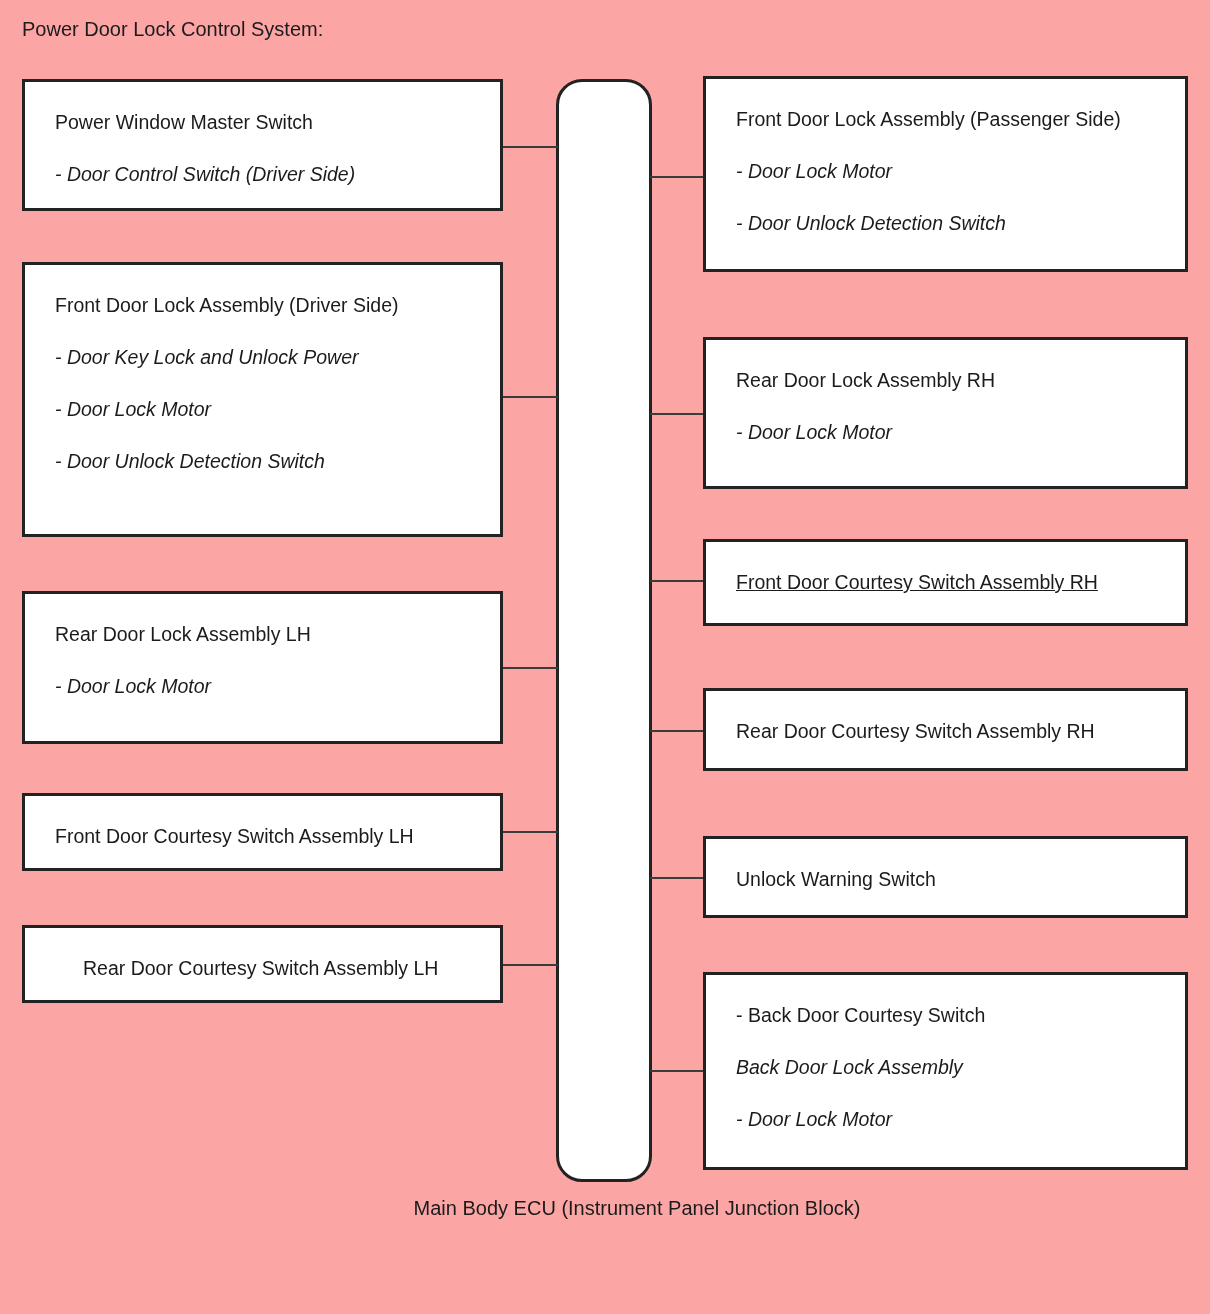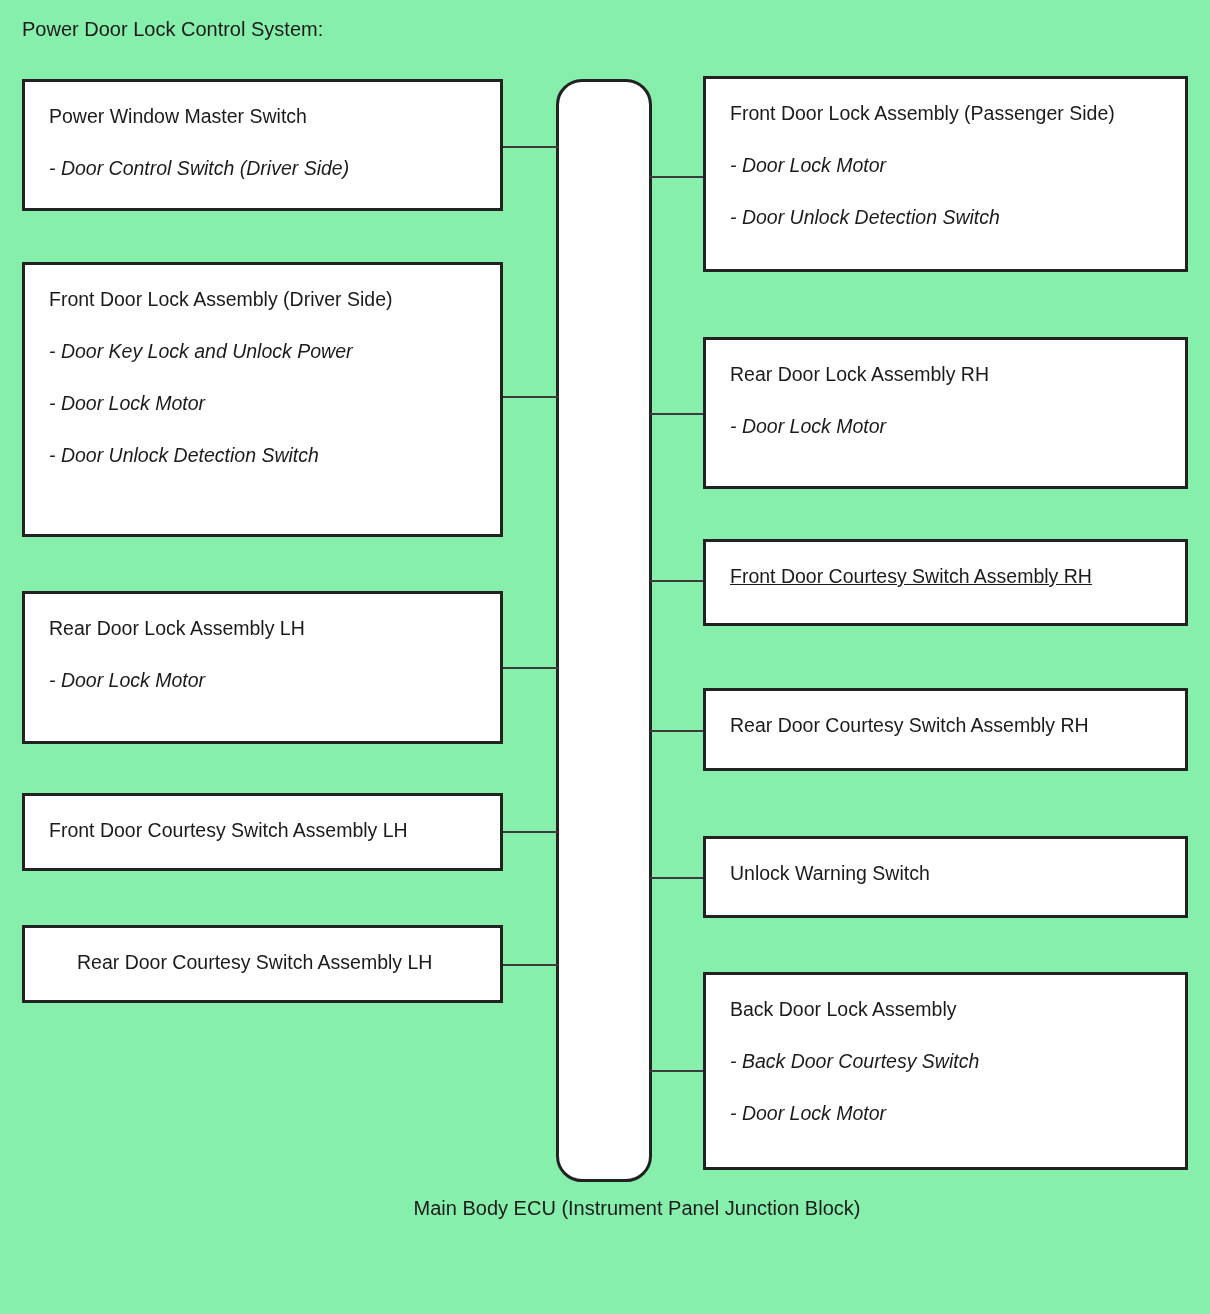--- a/index.html
+++ b/index.html
@@ -8,21 +8,21 @@
     background: #ffffff;
   }
   body {
     font-family: "Liberation Sans", sans-serif;
     color: #1a1a1a;
   }
   #canvas {
     position: relative;
     width: 1210px;
     height: 1314px;
-    background: #86efac;
+    background: #fca5a5;
     overflow: hidden;
   }
   .title {
     position: absolute;
     left: 22px;
     top: 16px;
     font-size: 20px;
     line-height: 26px;
     color: #1b1b1b;
     white-space: nowrap;
@@ -44,21 +44,21 @@
     border: 3px solid #222222;
     background: #ffffff;
     padding: 14px 16px 10px 16px;
     font-size: 19.5px;
     line-height: 24px;
     color: #1b1b1b;
     overflow: hidden;
   }
   .node .line {
     white-space: nowrap;
-    margin: 8px;
+    margin: 14px;
   }
   .node .line + .line {
     margin-top: 28px;
     font-style: italic;
   }
   .ecu {
     position: absolute;
     box-sizing: border-box;
     left: 556px;
     top: 79px;
@@ -138,20 +138,20 @@
 
   <div class="node" style="left:703px; top:688px; width:485px; height:83px;">
     <p class="line">Rear Door Courtesy Switch Assembly RH</p>
   </div>
 
   <div class="node" style="left:703px; top:836px; width:485px; height:82px;">
     <p class="line">Unlock Warning Switch</p>
   </div>
 
   <div class="node" style="left:703px; top:972px; width:485px; height:198px;">
+    <p class="line">- Back Door Courtesy Switch</p>
     <p class="line">Back Door Lock Assembly</p>
-    <p class="line">- Back Door Courtesy Switch</p>
     <p class="line">- Door Lock Motor</p>
   </div>
 
   <div class="caption">Main Body ECU (Instrument Panel Junction Block)</div>
 
 </div>
 
 </body></html>

